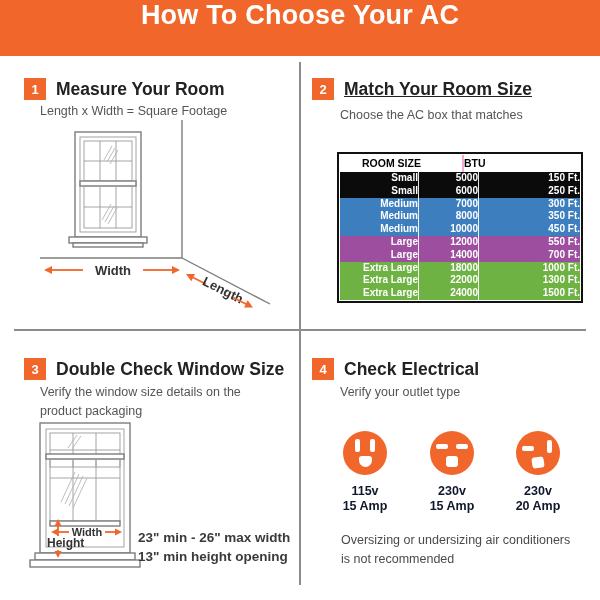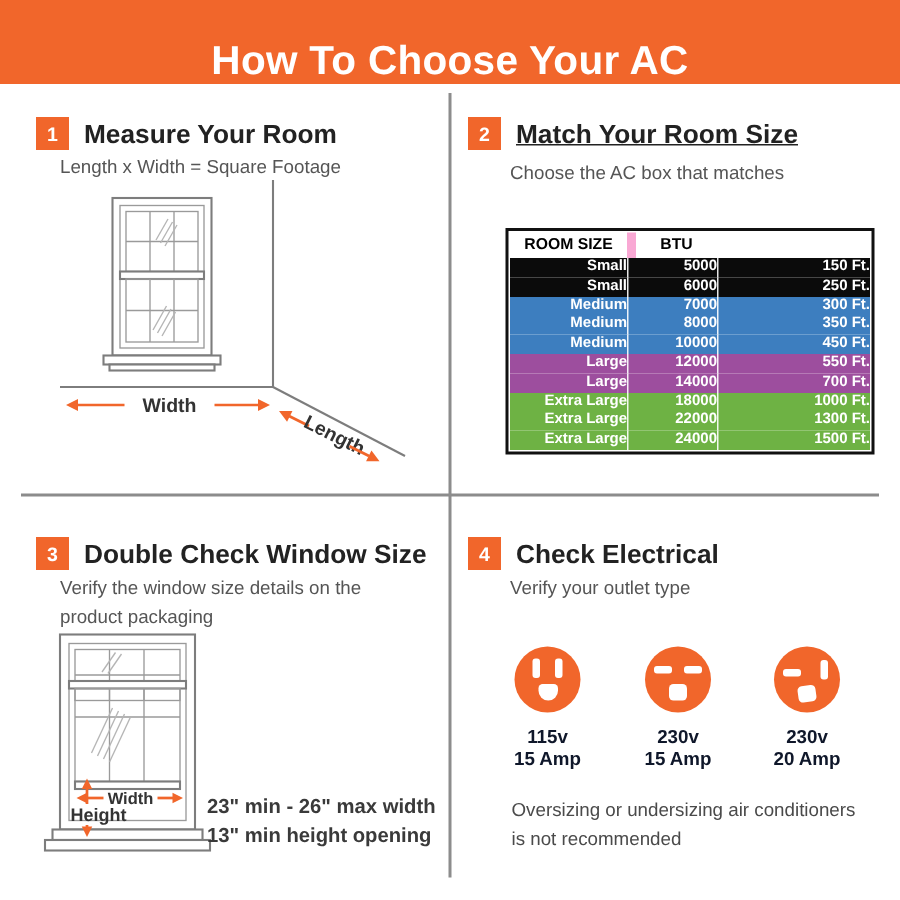--- a/index.html
+++ b/index.html
@@ -2,21 +2,21 @@
 <html style="--orange: #F1662B; --line-gray: #8C8C8C;"><head>
 <meta charset="utf-8">
 <style>
   :root { --orange:#F1662B; --line-gray:#8c8c8c; --ink:#222; --sub:#555; }
   * { margin:0; padding:0; box-sizing:border-box; }
   body { font-family:"Liberation Sans", sans-serif; background:#fff; }
   #page { position:relative; width:600px; height:600px; background:#fff; overflow:hidden; }
 
   
   .banner { position:absolute; left:0; top:0; width:600px; height:56px; background:var(--orange);
-            display:flex; align-items:flex-end; justify-content:center; }
+            display:flex; align-items:flex-start; justify-content:center; }
   .banner h1 { color:#fff; font-size:27px; font-weight:bold; letter-spacing:.2px; }
 
   
   .div-v { position:absolute; left:299px; top:62px; width:2px; height:523px; background:var(--line-gray); }
   .div-h { position:absolute; left:14px; top:329px; width:572px; height:2px; background:var(--line-gray); }
 
   
   .step-num { position:absolute; width:22px; height:22px; background:var(--orange); color:#fff;
               font-size:13px; font-weight:bold; display:flex; align-items:center; justify-content:center; }
   .step-title { position:absolute; font-size:17.5px; font-weight:bold; color:var(--ink); line-height:22px; white-space:nowrap; }
@@ -29,22 +29,22 @@
   .wfill { fill:#fff; stroke:#7d7d7d; stroke-width:1.4; }
   .shine { stroke:#b5b5b5; stroke-width:0.9; fill:none; }
   .arrow-line { stroke:var(--orange); stroke-width:1.8; fill:none; }
   .arrow-head { fill:var(--orange); }
   .diag-label { font-family:"Liberation Sans",sans-serif; font-weight:bold; fill:#333; }
 
   
   .size-table { position:absolute; left:337px; top:152px; width:246px; background:#fff;
                 border:2px solid #111; padding:1px; }
   .t-header { display:flex; height:17px; background:#fff; }
-  .t-hcell { font-size:10.5px; font-weight:bold; color:#000; text-align:center; line-height:17px; }
-  .t-hcell + .t-hcell { border-left:6px solid #f9a8d4; }
+  .t-hcell { font-size:10.5px; font-weight:bold; color:#000; line-height:17px;margin-left:22px; }
+  .t-hcell + .t-hcell { border-left:2px solid #f9a8d4; }
   .t-row { display:flex; height:12.8px; }
   .t-cell { font-size:10px; font-weight:bold; color:#fff; text-align:right; line-height:12.8px; }
   .t-cell + .t-cell { border-left:1px solid rgba(255,255,255,.9); }
   .c0, .h0 { width:32.5%; }
   .c1, .h1 { width:25%; }
   .c2, .h2 { width:42.5%; }
 
   
   .specs { position:absolute; left:138px; top:528px; font-size:13.5px; font-weight:bold;
            color:#3a3a3a; line-height:19px; white-space:nowrap; }

